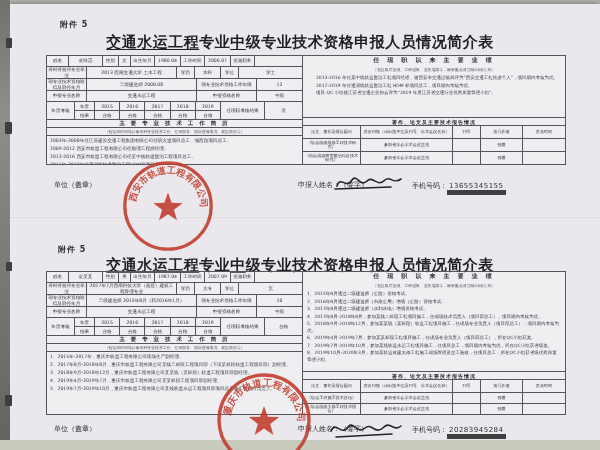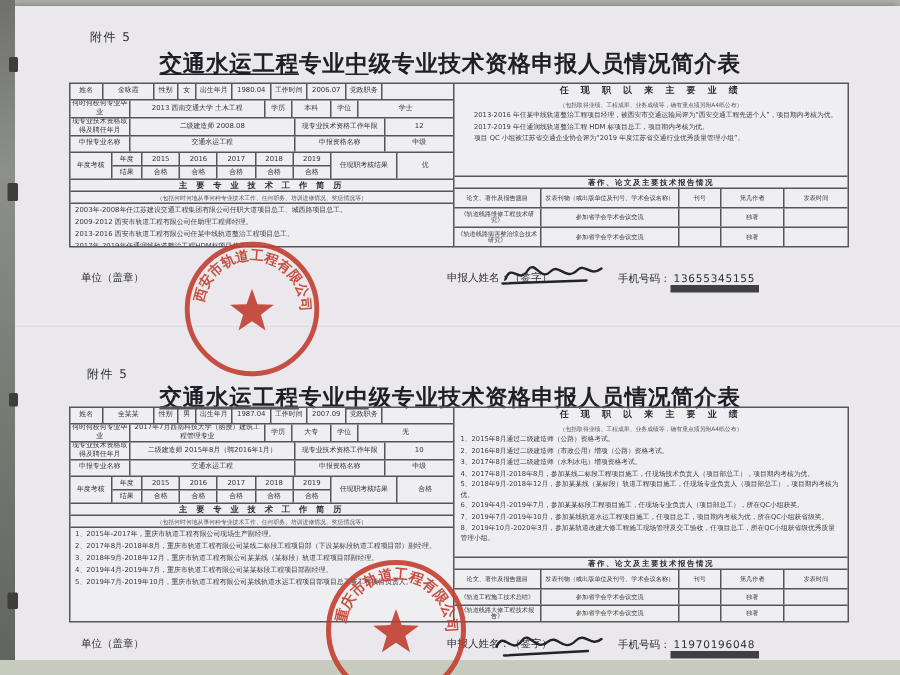--- a/index.html
+++ b/index.html
@@ -8,21 +8,21 @@
   :root{--ln:#55555c;--ink:#34343c;--red:#c23b2c}
   .scan{position:relative;width:600px;height:450px;background:#aeb2a8;overflow:hidden}
   .paper{position:absolute;left:10px;top:4px;width:590px;height:437px;background:#eae8ec;
     box-shadow:-2px 0 5px rgba(0,0,0,.35)}
   .edge-strip{position:absolute;left:0;top:0;width:10px;height:450px;
     background:linear-gradient(180deg,#70706c,#8d908a 25%,#787b74 60%,#61645e)}
   .edge-mark{position:absolute;background:#3e3e3c;border-radius:1px}
   .bottom-strip{position:absolute;left:0;top:440px;width:600px;height:10px;background:#c6cbbd}
   .seam{position:absolute;left:10px;top:216px;width:590px;height:2px;
     background:linear-gradient(#f4f2f6,#d9d6db)}
-  .attach{position:absolute;font-size:8px;font-weight:400;color:#2e2e36;letter-spacing:1px}
+  .attach{position:absolute;font-size:8px;font-weight:700;color:#2e2e36;letter-spacing:1px}
   .title{position:absolute;left:50px;width:500px;text-align:center;font-size:15px;
     font-weight:700;color:#1f1f27;letter-spacing:.5px;white-space:nowrap}
   .title .u{text-decoration:underline;text-underline-offset:2px}
   .tbl{position:absolute;left:46px;width:520px;display:flex;border:1px solid var(--ln);
     background:rgba(255,255,255,.25)}
   .left{width:256px;border-right:1px solid var(--ln);display:flex;flex-direction:column}
   .right{flex:1;display:flex;flex-direction:column}
   .r{display:flex;border-bottom:1px solid var(--ln);flex:none}
   .c{border-right:1px solid var(--ln);overflow:hidden;display:flex;align-items:center;
     justify-content:center;text-align:center;font-size:4.6px;line-height:1.1;
@@ -318,21 +318,21 @@
             <div class="c p28"></div>
             <div class="c p42">独著</div>
             <div class="c"></div>
           </div>
         </div>
       </div>
     </div>
 
     <div class="footer-lab" style="left:54px;top:424px">单位（盖章）</div>
     <div class="footer-lab" style="left:298px;top:424px">申报人姓名：（签字）</div>
-    <div class="footer-lab" style="left:412px;top:425px"><span>手机号码：</span><span class="phone-num">11970196048</span></div>
+    <div class="footer-lab" style="left:412px;top:425px"><span>手机号码：</span><span class="phone-num">20283945284</span></div>
 
     <svg class="sig" style="left:326px;top:418px" width="80" height="24" viewBox="0 0 80 24">
       <path d="M5 13 C10 2 15 19 22 9 C27 2 31 17 39 10 C46 4 49 18 58 9 C64 3 68 14 75 8 M10 19 L66 16" fill="none" stroke="#23232c" stroke-width="1.6" stroke-linecap="round"></path>
     </svg>
 
     <svg class="stamp" style="left:214px;top:370px" width="100" height="100" viewBox="0 0 100 100">
       <defs>
           <path id="arc2" d="M16,50 A34,34 0 1 1 84,50"></path>
         </defs>
       <circle cx="50" cy="50" r="45" fill="none" stroke="#c23b2c" stroke-width="3.4"></circle>

